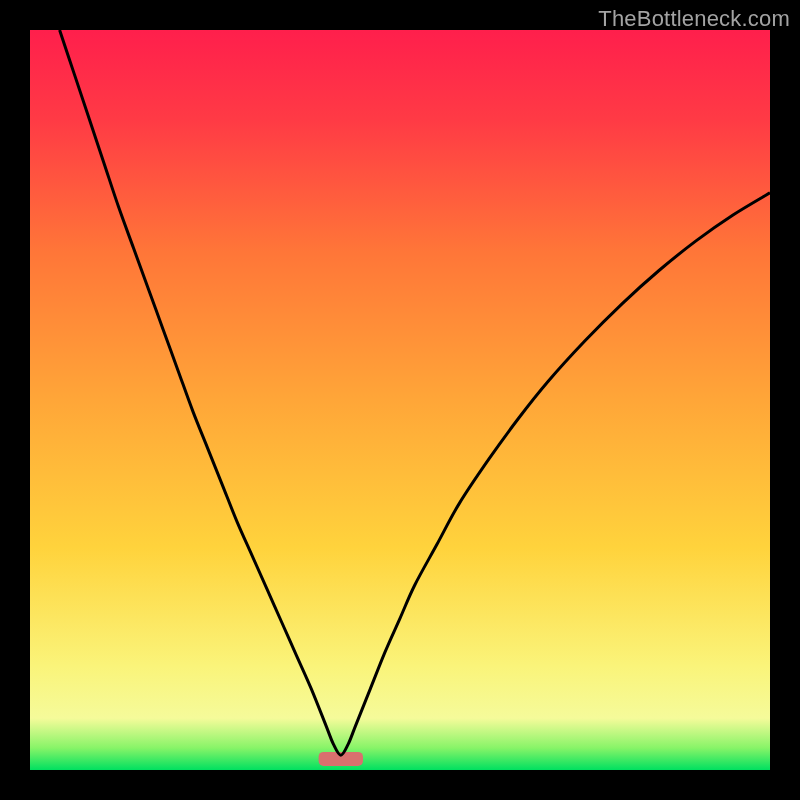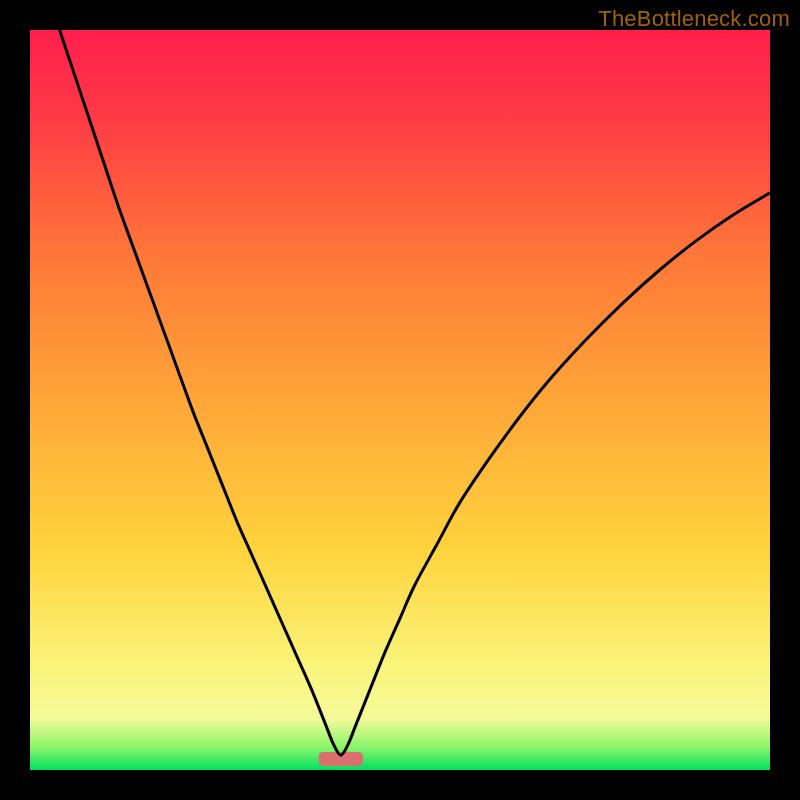--- a/index.html
+++ b/index.html
@@ -23,21 +23,21 @@
     position: absolute;
     left: 0;
     top: 0;
     width: 740px;
     height: 740px;
   }
   .watermark {
     position: absolute;
     top: 6px;
     right: 10px;
-    color: #a16207;
+    color: #a3a3a3;
     font-size: 22px;
     font-weight: 500;
     letter-spacing: 0.2px;
     text-align: right;
   }
   svg { display: block; }
 </style>
 </head>
 <body>
 

